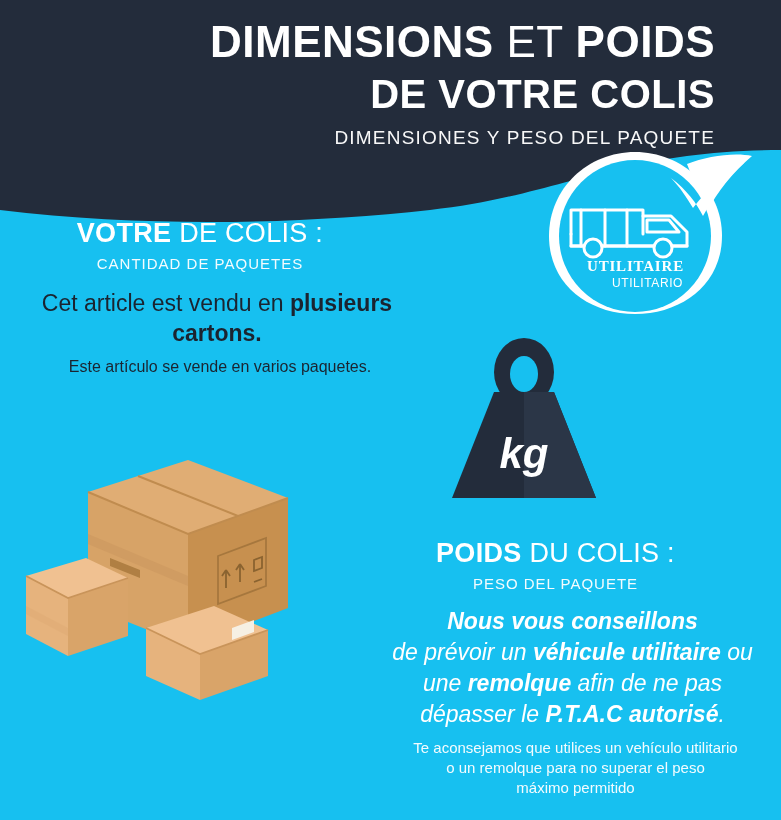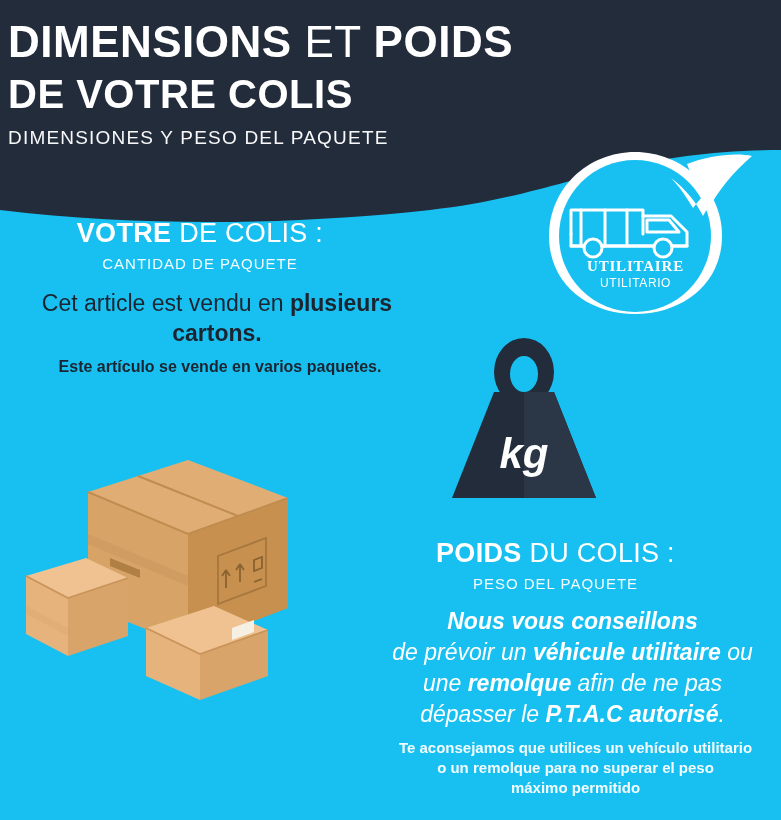--- a/index.html
+++ b/index.html
@@ -26,24 +26,24 @@
     left: 0;
     top: 0;
     width: 781px;
     height: 260px;
     overflow: hidden;
   }
   .header-bg svg { display: block; }
 
   .header-text {
     position: absolute;
-    left: 8px;
+    left: 0;
     top: 16px;
     width: 715px;
-    text-align: left;
+    text-align: right;
     z-index: 5;
   }
   .title-line1 {
     font-size: 44px;
     line-height: 52px;
     color: #ffffff;
     font-weight: normal;
     letter-spacing: 0.5px;
     white-space: nowrap;
   }
@@ -83,21 +83,21 @@
     width: 177px;
     text-align: center;
     color: #ffffff;
     font-size: 15px;
     font-weight: bold;
     letter-spacing: 0.8px;
     font-family: Liberation Serif, serif;
   }
   .badge-label-sub {
     position: absolute;
-    left: 0;
+    left: 12px;
     top: 126px;
     width: 177px;
     text-align: center;
     color: #ffffff;
     font-size: 12px;
     letter-spacing: 0.6px;
   }
 
   
   .sec-nombre {
@@ -129,21 +129,21 @@
     margin-top: 16px;
     font-weight: bold;
     padding-left: 34px;
   }
   .body-fr .light { font-weight: normal; }
   .body-es {
     font-size: 16px;
     line-height: 21px;
     color: #1b2430;
     margin-top: 8px;
-    font-weight: bold;
+    font-weight: normal;
     margin-left: 40px;
   }
 
   
   .sec-poids {
     position: absolute;
     left: 330px;
     top: 538px;
     width: 451px;
     text-align: center;
@@ -243,21 +243,21 @@
       </g>
     </svg>
     <div class="badge-label">UTILITAIRE</div>
     <div class="badge-label-sub">UTILITARIO</div>
   </div>
 
   <div class="sec-nombre">
     <div class="head-fr">
       <b>VOTRE</b><span> DE COLIS :</span>
     </div>
-    <div class="head-es">CANTIDAD DE PAQUETE</div>
+    <div class="head-es">CANTIDAD DE PAQUETES</div>
     <div class="body-fr">
       <span class="light">Cet article est vendu en </span><b>plusieurs cartons</b><span>.</span>
     </div>
     <div class="body-es">Este artículo se vende en varios paquetes.</div>
   </div>
 
   <div class="weight">
     <svg width="200" height="200" viewBox="0 0 200 200">
 
       <ellipse cx="100" cy="42" rx="30" ry="34" fill="#232c3b"></ellipse>

